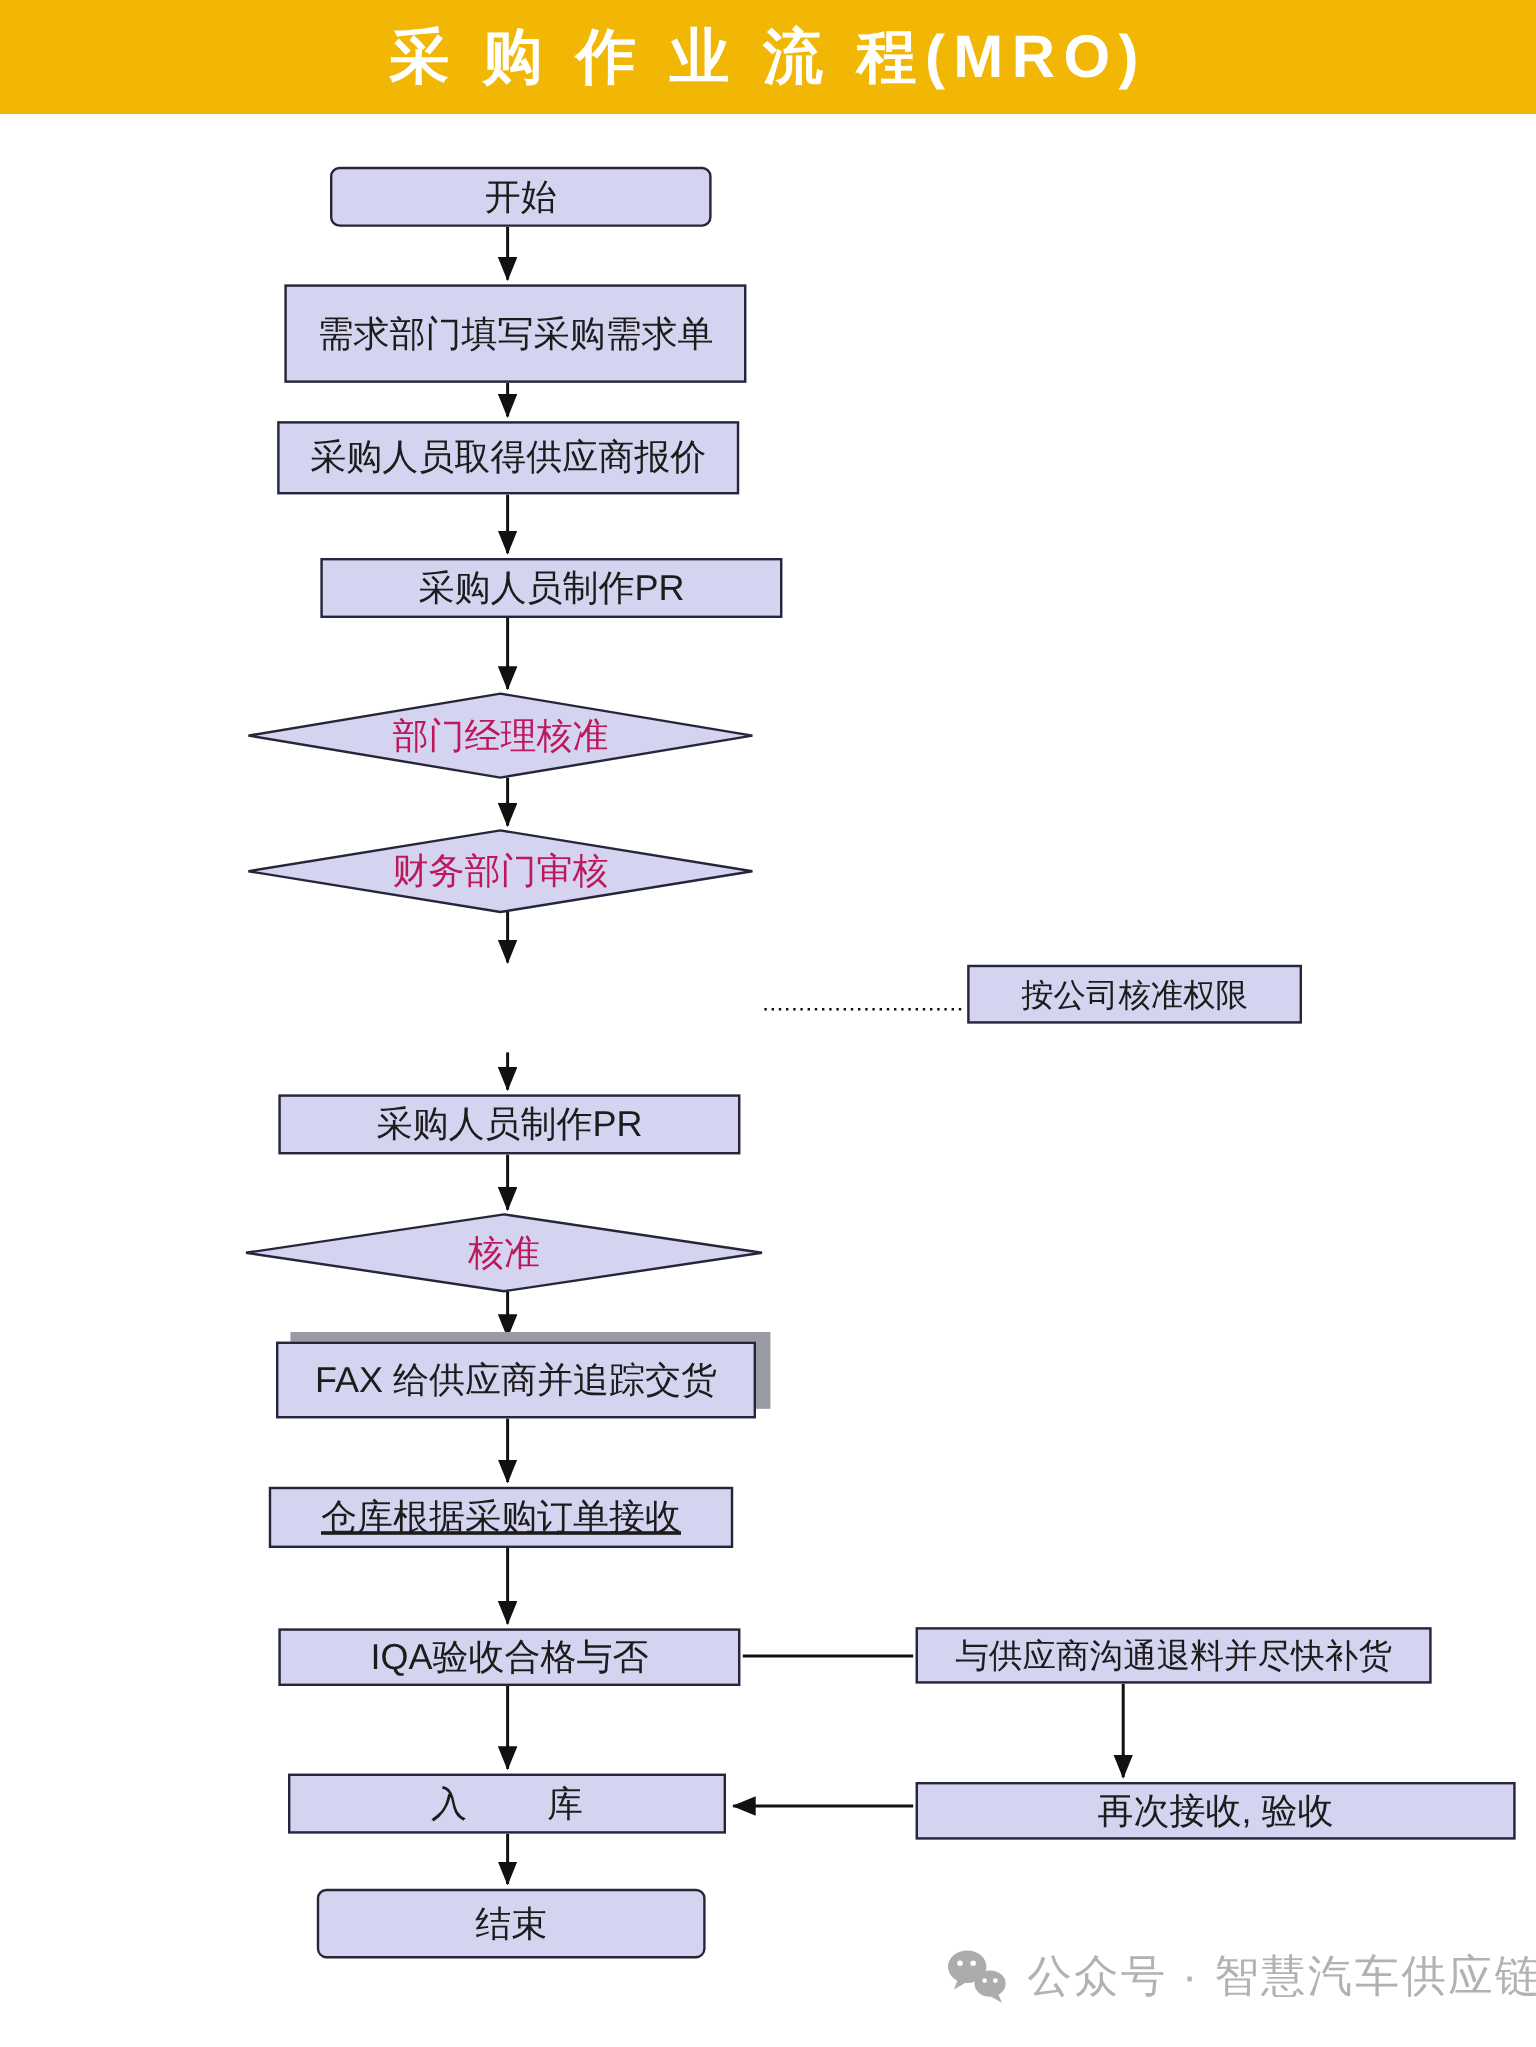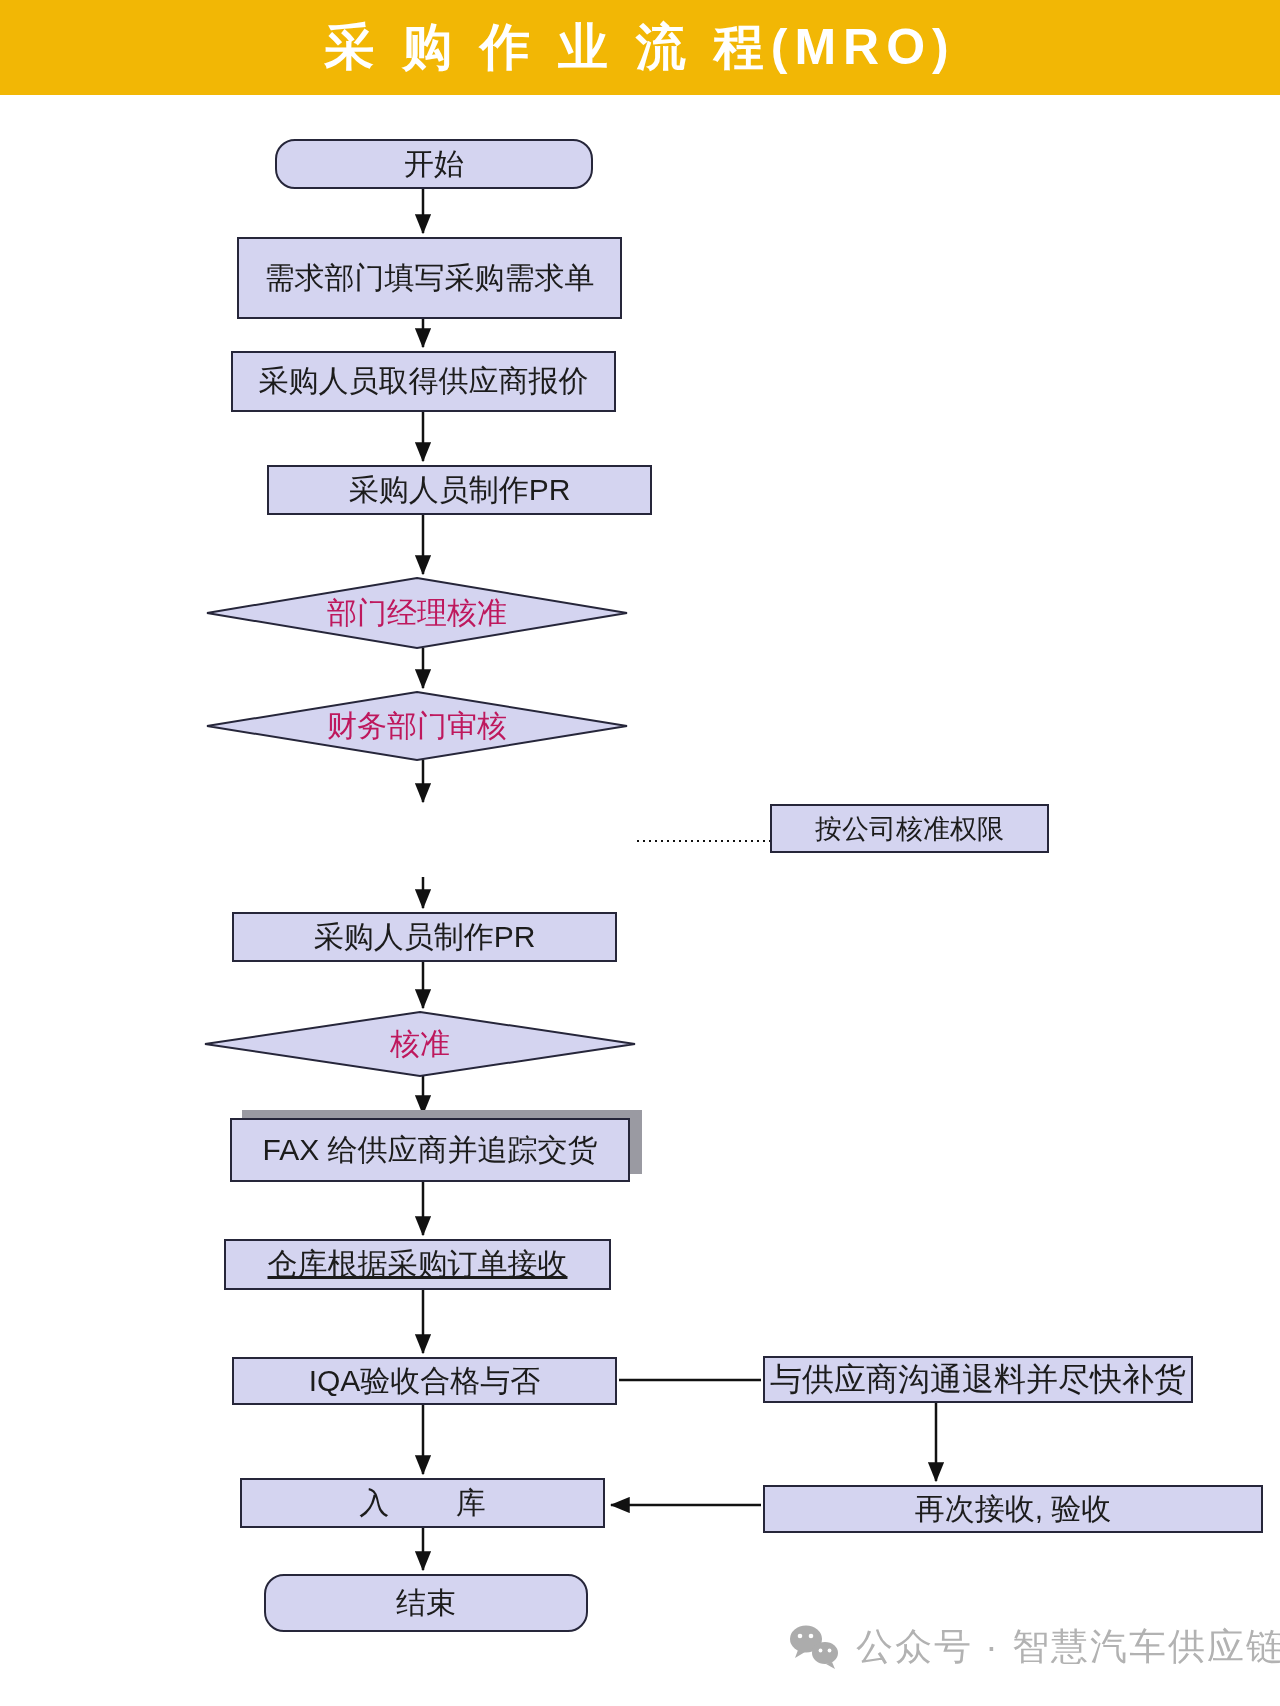--- a/index.html
+++ b/index.html
@@ -5,21 +5,21 @@
   html,body{margin:0;padding:0;background:#fff;}
   .canvas{position:relative;width:1280px;height:1706px;background:#ffffff;overflow:hidden;
           font-family:"Liberation Sans","DejaVu Sans",sans-serif;}
   .title-bar{position:absolute;left:0;top:0;width:1280px;height:95px;background:#F2B705;
              display:flex;align-items:center;justify-content:center;}
   .title-bar span{color:#ffffff;font-size:50px;font-weight:bold;letter-spacing:7px;white-space:pre;}
   .connectors{position:absolute;left:0;top:0;pointer-events:none;}
   .node{position:absolute;background:#D4D4F0;border:2px solid #26263A;box-sizing:border-box;
         display:flex;align-items:center;justify-content:center;color:#1c1c1c;
         font-size:30px;white-space:pre;text-align:center;}
-  .rounded{border-radius:20px;font-family:Liberation Mono, monospace;}
+  .rounded{border-radius:8px;font-family:Liberation Mono, monospace;}
   .shadow-right{box-shadow:12px -8px 0 #9a9aa2;}
   .diamond{position:absolute;background:none;border:none;}
   .diamond svg{position:absolute;left:0;top:0;overflow:visible;}
   .diamond .dlabel{position:absolute;left:0;top:0;width:100%;height:100%;
         display:flex;align-items:center;justify-content:center;color:#be185d;
         font-size:30px;white-space:pre;}
   .side-note{font-size:27px;}
   .watermark{position:absolute;left:788px;top:1622px;display:flex;align-items:center;gap:14px;}
   .watermark .wtext{color:#b2b2b2;font-size:37px;letter-spacing:2px;white-space:pre;}
 </style>
@@ -83,21 +83,21 @@
   </div>
 
   <div class="diamond" style="left:207px;top:692px;width:420px;height:68px;">
     <svg width="420" height="68" viewBox="0 0 420 68">
       <polygon points="210,0 420,34 210,68 0,34" fill="#D4D4F0" stroke="#26263A" stroke-width="2"></polygon>
     </svg>
     <div class="dlabel">财务部门审核</div>
   </div>
 
 
-  <div class="node side-note" style="left:770px;top:804px;width:279px;height:49px;">
+  <div class="node side-note" style="left:806px;top:804px;width:279px;height:49px;">
     <span>按公司核准权限</span>
   </div>
 
   <div class="node" style="left:232px;top:912px;width:385px;height:50px;">
     <span>采购人员制作PR</span>
   </div>
 
   <div class="diamond" style="left:205px;top:1012px;width:430px;height:64px;">
     <svg width="430" height="64" viewBox="0 0 430 64">
       <polygon points="215,0 430,32 215,64 0,32" fill="#D4D4F0" stroke="#26263A" stroke-width="2"></polygon>
@@ -110,21 +110,21 @@
   </div>
 
   <div class="node" style="left:224px;top:1239px;width:387px;height:51px;text-decoration:underline;">
     <span>仓库根据采购订单接收</span>
   </div>
 
   <div class="node" style="left:232px;top:1357px;width:385px;height:48px;">
     <span>IQA验收合格与否</span>
   </div>
 
-  <div class="node side-note" style="left:763px;top:1356px;width:430px;height:47px;font-size:32px;">
+  <div class="node side-note" style="left:763px;top:1356px;width:430px;height:47px;font-size:28px;">
     <span>与供应商沟通退料并尽快补货</span>
   </div>
 
   <div class="node" style="left:240px;top:1478px;width:365px;height:50px;">
     <span>入        库</span>
   </div>
 
   <div class="node" style="left:763px;top:1485px;width:500px;height:48px;">
     <span>再次接收, 验收</span>
   </div>

